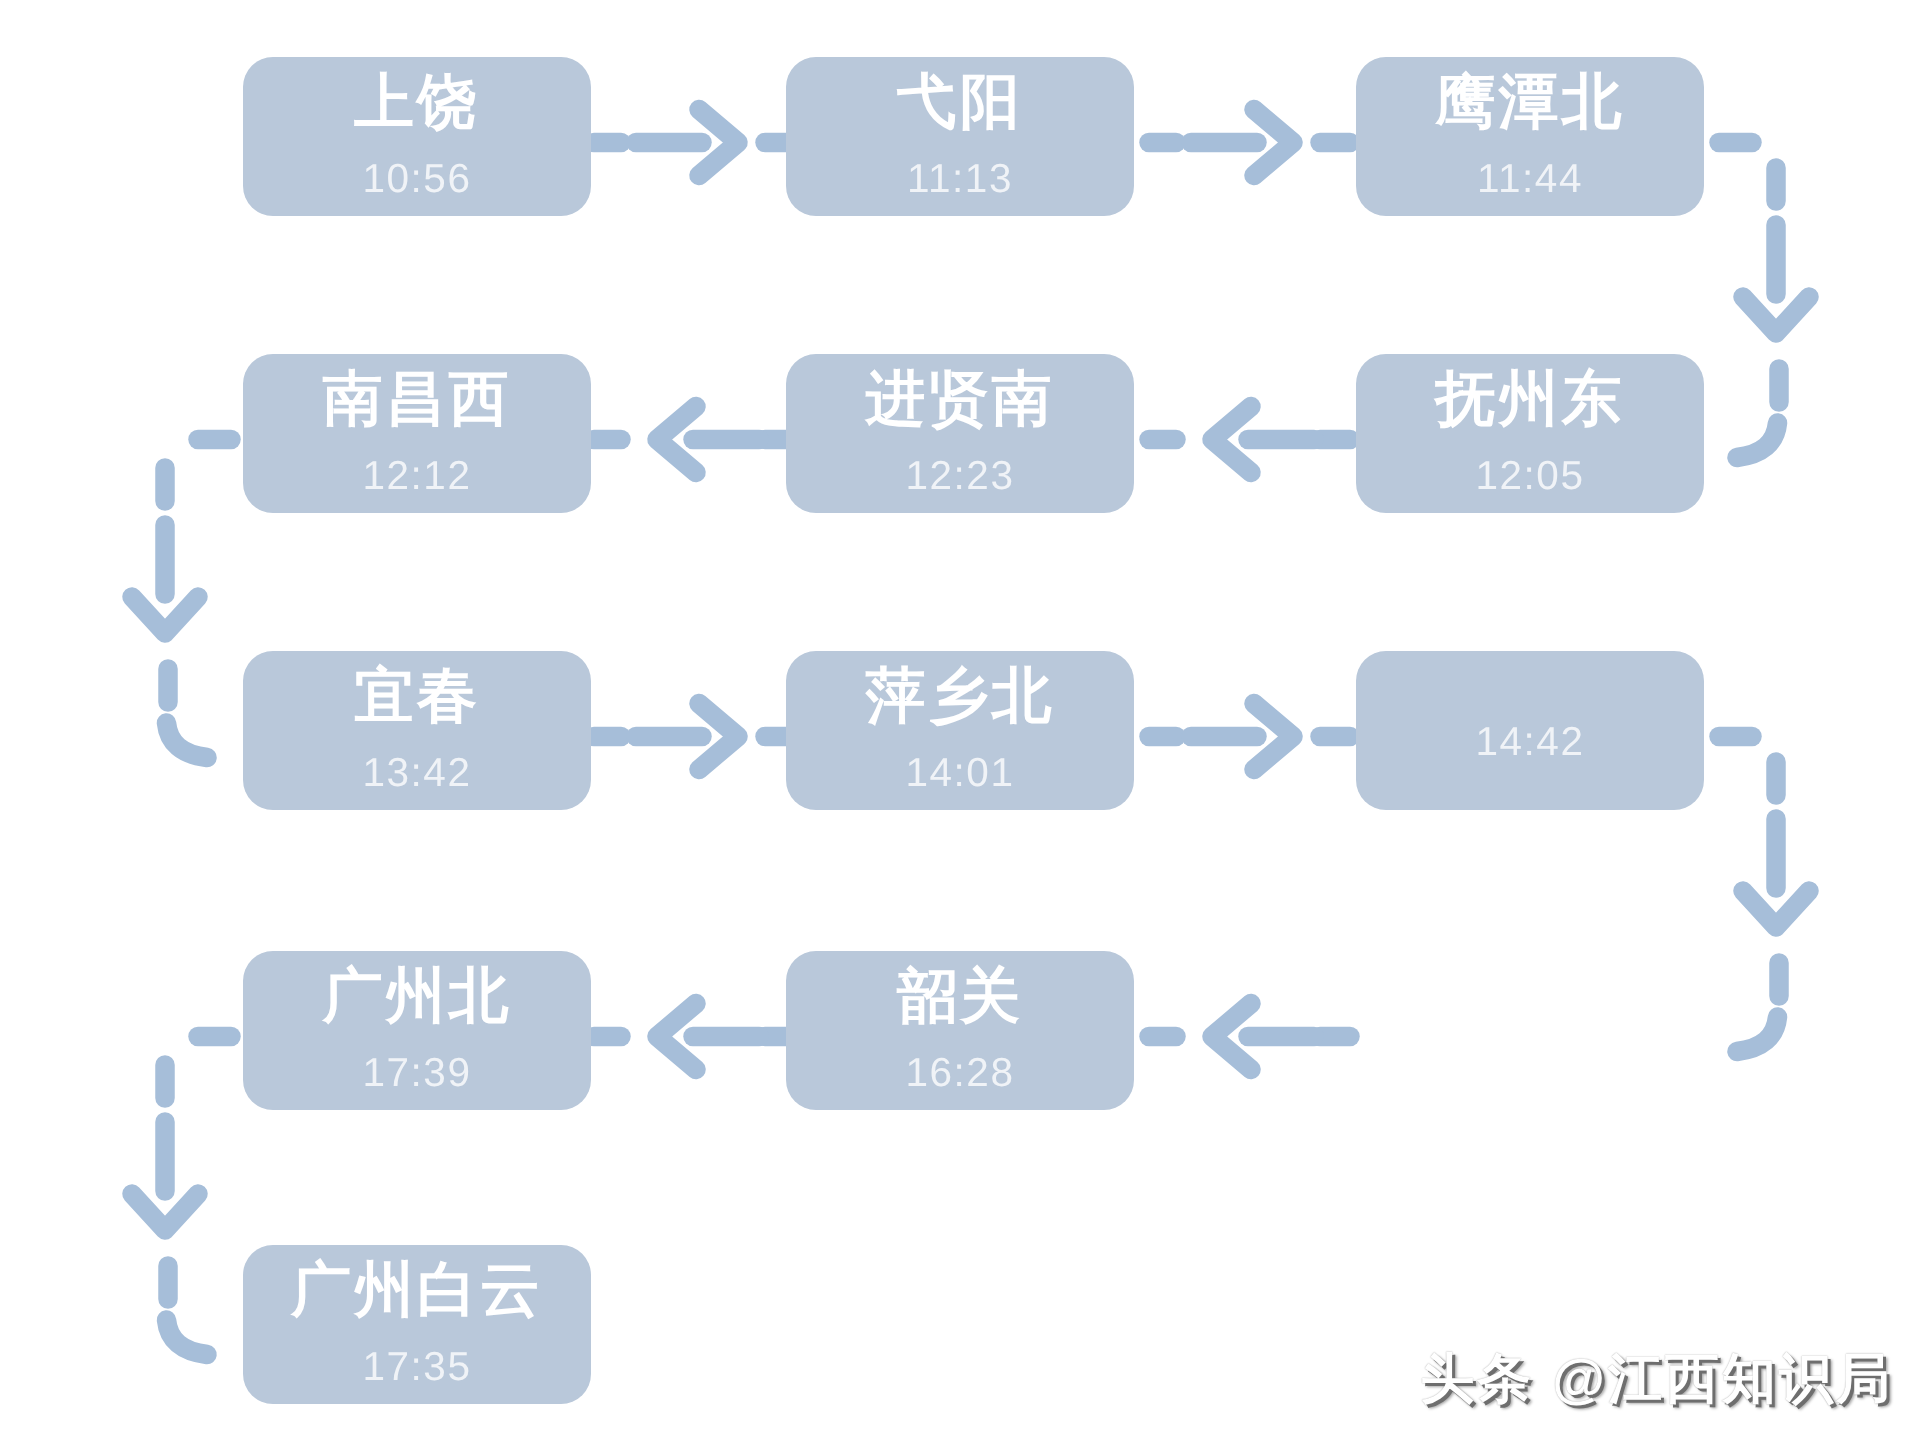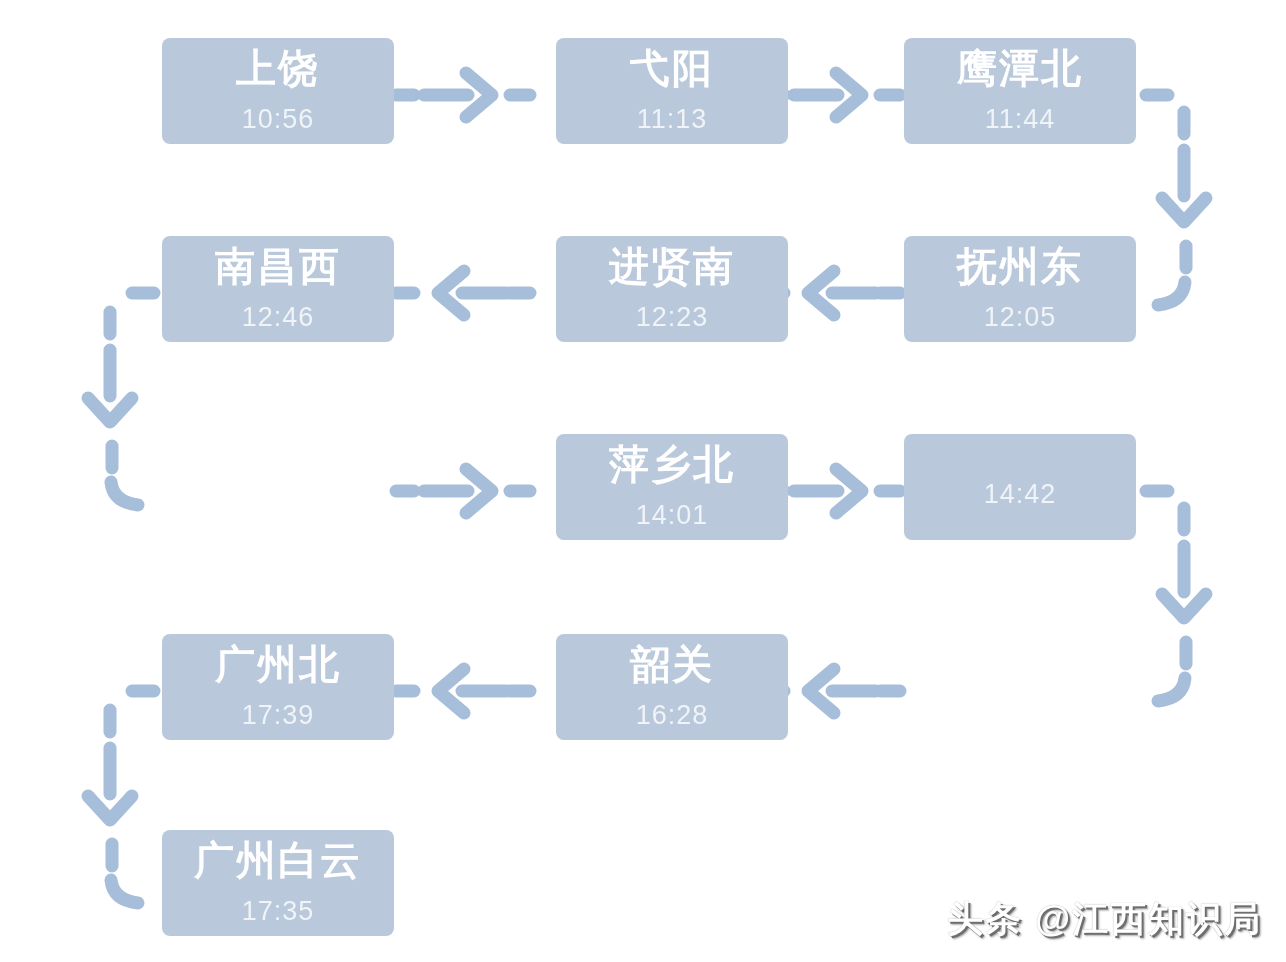--- a/index.html
+++ b/index.html
@@ -3,27 +3,27 @@
 <meta charset="utf-8">
 <style>
   html,body{margin:0;padding:0;background:#fff;}
   .canvas{
     position:relative;width:1286px;height:962px;background:#ffffff;
     font-family:"Liberation Sans",sans-serif;overflow:hidden;
   }
   .connectors{position:absolute;left:0;top:0;width:1286px;height:962px;}
   .connectors path{stroke:#a6bed9;stroke-width:13;fill:none;stroke-linecap:round;stroke-linejoin:round;}
   .station{
-    position:absolute;width:232px;height:106px;background:#b9c8da;border-radius:8px;
+    position:absolute;width:232px;height:106px;background:#b9c8da;border-radius:20px;
     display:flex;flex-direction:column;align-items:center;justify-content:center;
     color:#ffffff;
   }
   .station .name{font-size:40px;font-weight:700;line-height:1.05;letter-spacing:2px;white-space:nowrap;}
   .station .time{font-size:27px;font-weight:400;color:rgba(255,255,255,0.78);margin-top:15px;letter-spacing:1px;}
-  .c1{left:162px}.c2{left:556px}.c3{left:904px}
+  .c1{left:162px}.c2{left:524px}.c3{left:904px}
   .r1{top:38px}.r2{top:236px}.r3{top:434px}.r4{top:634px}.r5{top:830px}
   .watermark{
     position:absolute;right:24px;bottom:18px;font-size:36px;font-weight:700;
     color:#ffffff;white-space:nowrap;letter-spacing:2px;
     text-shadow:2px 2px 0 #6e6e6e, 3px 3px 2px rgba(0,0,0,0.35), 0 0 1px #9a9a9a;
     margin-left:38px;
   }
 </style>
 </head>
 <body>
@@ -136,21 +136,25 @@
   <div class="station r2 c3">
     <div class="name">抚州东</div>
     <div class="time">12:05</div>
   </div>
   <div class="station r2 c2">
     <div class="name">进贤南</div>
     <div class="time">12:23</div>
   </div>
   <div class="station r2 c1">
     <div class="name">南昌西</div>
-    <div class="time">12:46</div>
+    <div class="time">12:12</div>
+  </div>
+  <div class="station r3 c1">
+    <div class="name">宜春</div>
+    <div class="time">13:42</div>
   </div>
   <div class="station r3 c2">
     <div class="name">萍乡北</div>
     <div class="time">14:01</div>
   </div>
   <div class="station r3 c3">
     <div class="time">14:42</div>
   </div>
   <div class="station r4 c2">
     <div class="name">韶关</div>

